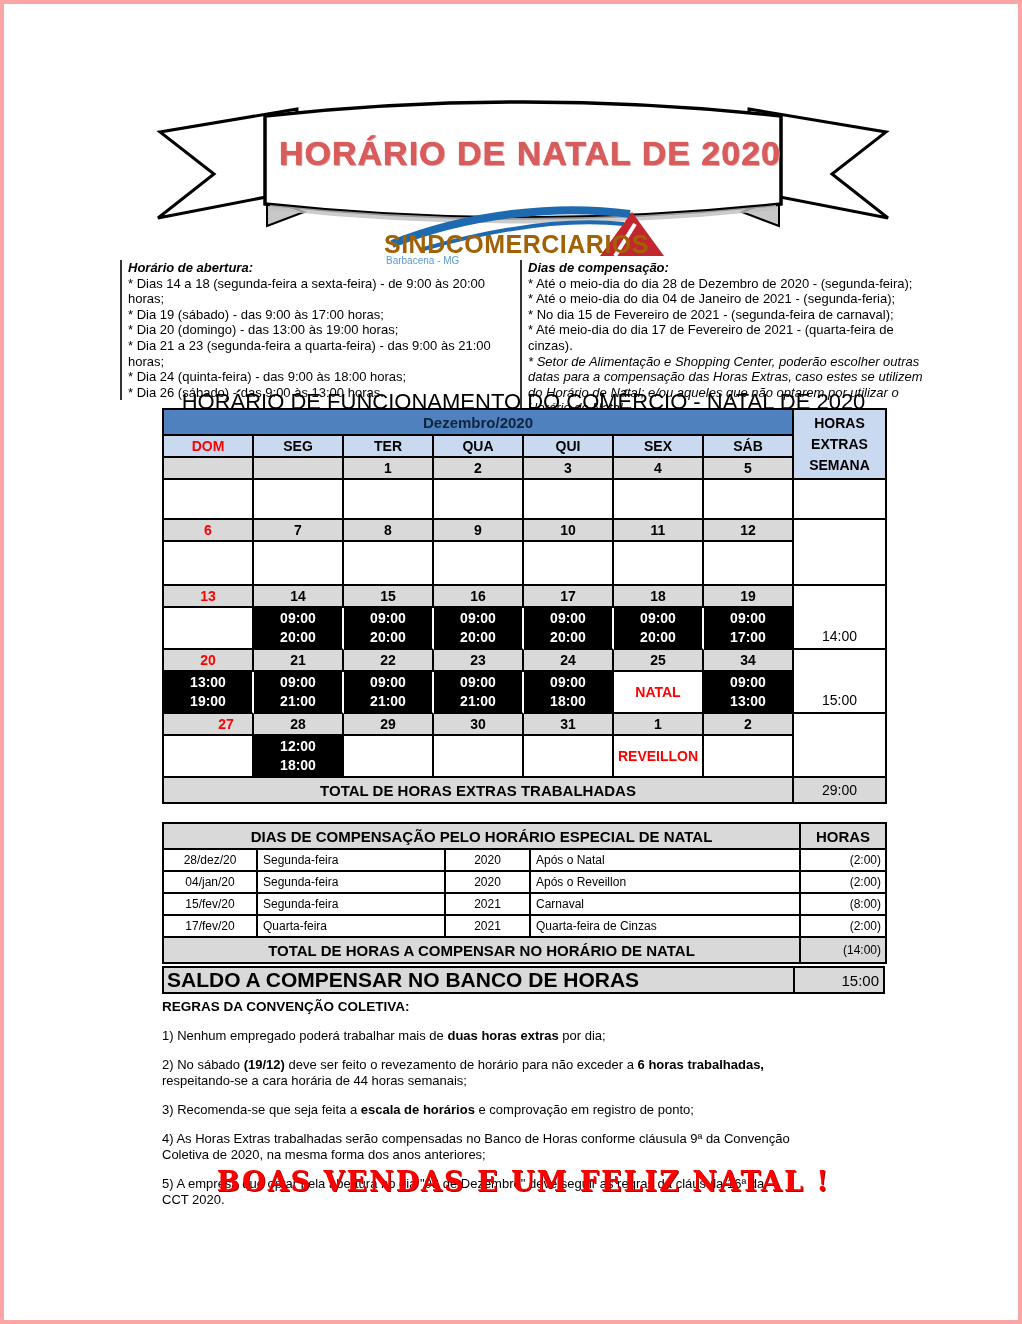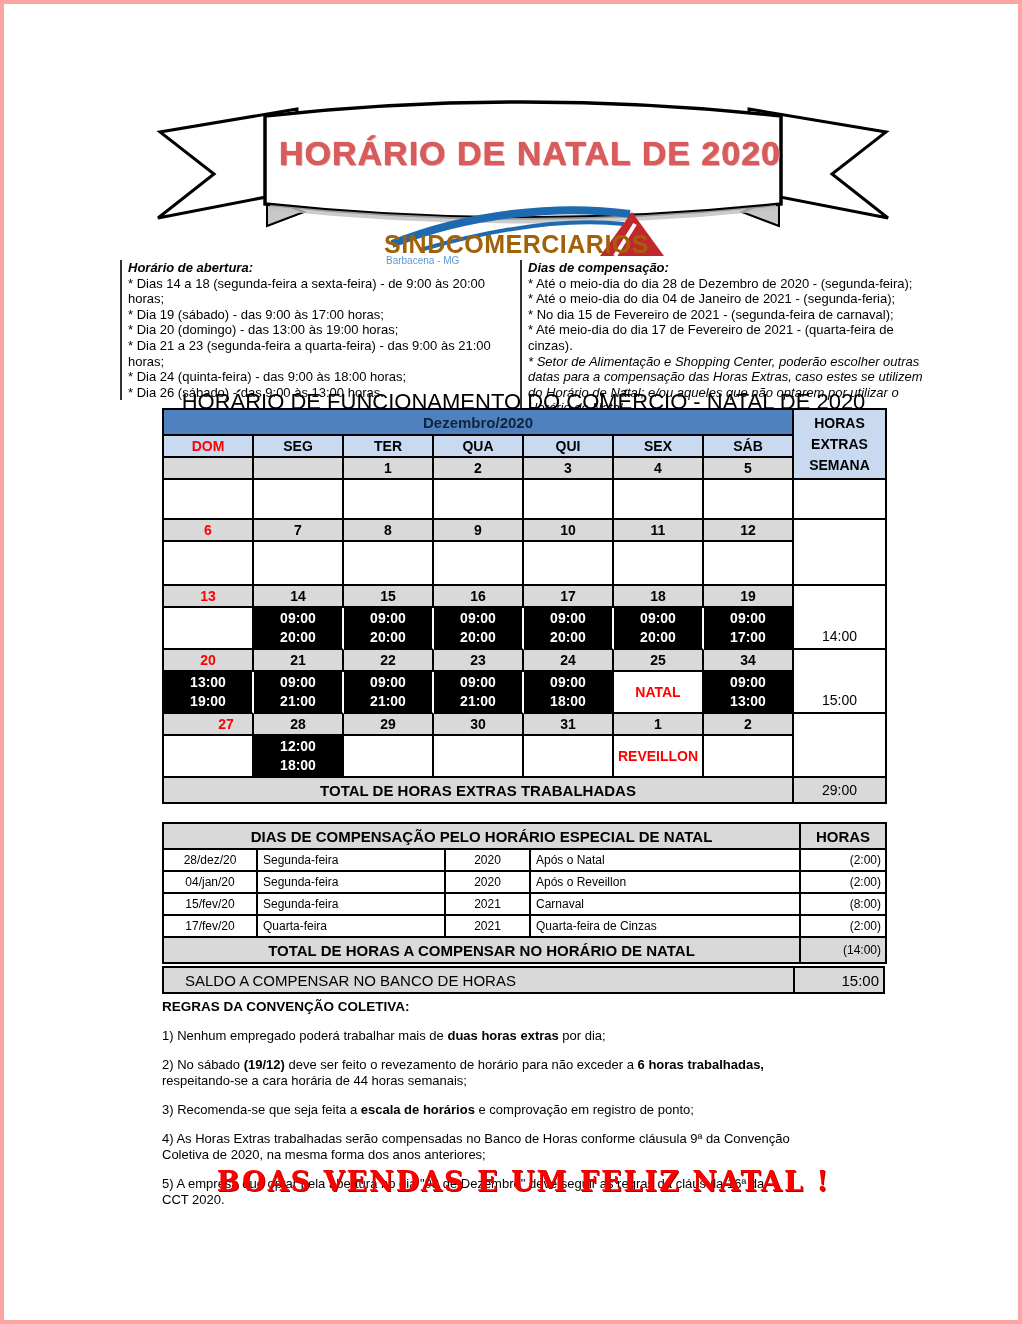--- a/index.html
+++ b/index.html
@@ -67,22 +67,22 @@
     display:flex; align-items:center; font-size:12px; background:#fff;}
   .pc.hdr{background:#d9d9d9; font-weight:bold; justify-content:center; font-size:15px;}
   .pc.center{justify-content:center;}
   .pc.left{justify-content:flex-start; padding-left:5px;}
   .pc.right{justify-content:flex-end; padding-right:4px;}
   .pc.total{background:#d9d9d9; font-weight:bold; justify-content:center; font-size:15px;}
   .pc.total-val{background:#d9d9d9; justify-content:flex-end; padding-right:4px;}
   
   .balance{position:absolute; left:158px; top:962px; width:723px; height:28px;
     display:flex; border:2px solid #000; box-sizing:border-box; background:#d9d9d9;}
-  .balance-label{flex:1; display:flex; align-items:center; padding-left:21px;
-    font-weight:normal; font-size:15px; border-right:2px solid #000;}
+  .balance-label{flex:1; display:flex; align-items:center; padding-left:3px;
+    font-weight:bold; font-size:21px; border-right:2px solid #000;}
   .balance-value{width:84px; display:flex; align-items:center; justify-content:flex-end;
     padding-right:4px; font-size:15px;}
   
   .rules{position:absolute; left:158px; top:995px; width:632px; font-size:13px;}
   .rules-title{font-weight:bold; font-size:13.5px; margin-bottom:14px;}
   .rule{margin:0 0 13px 0; line-height:16px;}
   .rule b{font-weight:bold;}
   
   .footer-message{
     position:absolute; left:158px; top:1162px; width:723px; text-align:center;

